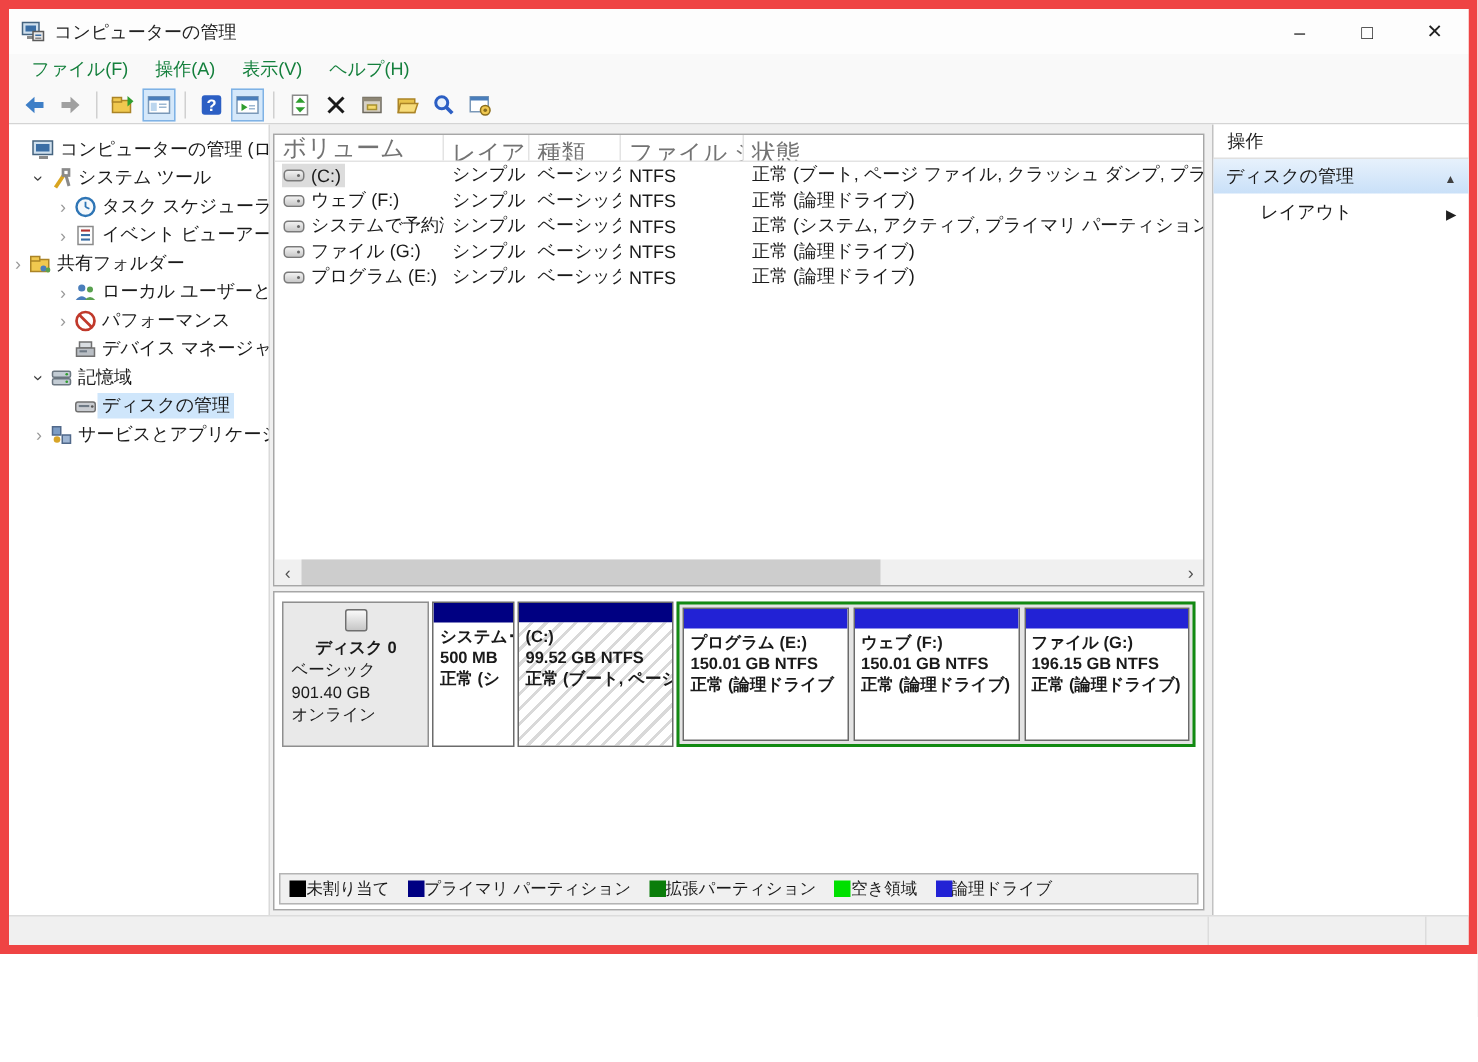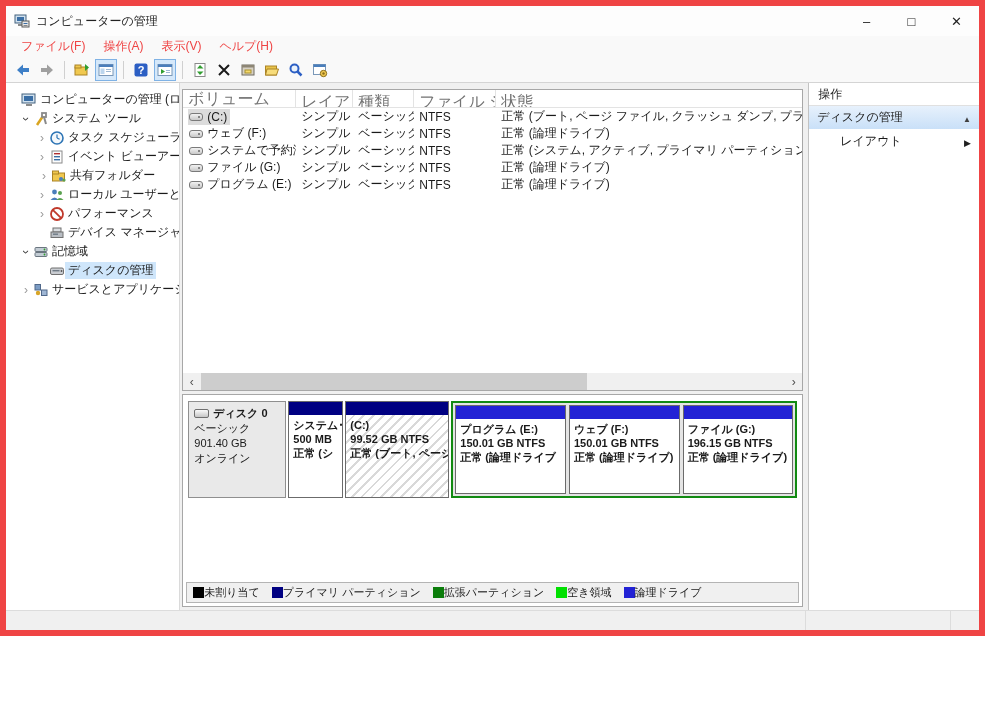--- a/index.html
+++ b/index.html
@@ -8,21 +8,21 @@
   .window { width:985px; height:636px; border:6px solid #ef4444; display:flex; flex-direction:column; background:#f9f9f9; }
 
   
   .titlebar { height:30px; background:#fdfdfd; display:flex; align-items:center; padding-left:8px; flex:0 0 auto; }
   .titlebar .apptitle { margin-left:6px; font-size:12px; color:#222; }
   .win-controls { margin-left:auto; display:flex; height:100%; }
   .win-btn { width:45px; height:100%; display:flex; align-items:center; justify-content:center; font-size:13px; color:#222; cursor:default; }
 
   
   .menubar { height:21px; background:#f9f9f9; display:flex; align-items:center; padding-left:6px; flex:0 0 auto; }
-  .menu-item { padding:2px 9px; font-size:12px; color:#ef4444; }
+  .menu-item { padding:2px 9px; font-size:12px; color:#15803d; }
 
   
   .toolbar { height:26px; background:#f9f9f9; border-bottom:1px solid #d4d4d4; display:flex; align-items:center; padding-left:6px; gap:2px; flex:0 0 auto; }
   .tb-btn { width:22px; height:22px; display:flex; align-items:center; justify-content:center; border:1px solid transparent; }
   .tb-btn.active { background:#d5e8fa; border-color:#7fb2e5; }
   .tb-sep { width:1px; height:18px; background:#d0d0d0; margin:0 4px; }
 
   
   .main { flex:1 1 auto; display:flex; min-height:0; background:#f0f0f0; }
   .tree-pane { width:194px; background:#fff; border-right:1px solid #dadada; padding-top:7px; overflow:hidden; }
@@ -52,21 +52,21 @@
 
   .hscroll { position:absolute; left:0; right:0; bottom:0; height:17px; background:#f0f0f0; display:flex; align-items:center; }
   .hs-arrow { width:17px; height:17px; display:flex; align-items:center; justify-content:center; color:#505050; font-size:12px; }
   .hs-track { flex:1; height:17px; position:relative; }
   .hs-thumb { position:absolute; left:1px; top:0; height:17px; width:66%; background:#cdcdcd; }
 
   
   .disk-pane { flex:1; margin-top:3px; background:#fff; border:1px solid #a7a7a7; position:relative; padding:6px 5px; overflow:hidden; }
   .disk-row { display:flex; height:97px; }
   .disk-info { width:98px; background:#e9e9e9; border:1px solid #8f8f8f; padding:4px 5px; font-size:11px; line-height:15px; flex:0 0 98px; }
-  .disk-info .dname { display:flex; align-items:center; gap:4px; font-weight:bold; }
+  .disk-info .dname { display:flex; align-items:center; gap:4px; font-weight:bold;flex-direction:column; }
   .hd-glyph { width:15px; height:9px; border:1px solid #6f6f6f; border-radius:2px; background:linear-gradient(#fafafa,#c6c6c6); display:inline-block; flex:0 0 15px; }
   .part { border:1px solid #6b6b6b; background:#fff; margin-left:2px; display:flex; flex-direction:column; overflow:hidden;font-weight:bold; }
   .part-strip { height:13px; flex:0 0 13px; }
   .part-body { flex:1; padding:3px 2px 0 4px; font-size:11px; line-height:14px; white-space:nowrap; overflow:hidden; }
   .part-body.hatched { background:repeating-linear-gradient(135deg,#ffffff 0 5px,#d9d9d9 5px 7px); }
   .ext-wrap { margin-left:2px; flex:1; border:2px solid #128a12; background:#e4e4e4; display:flex; padding:2px; }
   .ext-wrap .part { flex:1; margin-left:0; }
   .ext-wrap .part + .part { margin-left:3px; }
 
   .legend { position:absolute; left:3px; right:3px; bottom:3px; height:21px; background:#f0f0f0; border:1px solid #b4b4b4; display:flex; align-items:center; padding-left:6px; gap:6px; font-size:11px; }
@@ -247,21 +247,21 @@
         <span class="ticon">
             <svg width="16" height="16" viewBox="0 0 16 16">
               <rect x="3" y="2" width="10" height="12" fill="#fdfdfd" stroke="#8a8a8a"></rect>
               <rect x="5" y="4" width="6" height="1.4" fill="#b03030"></rect>
               <rect x="5" y="7" width="6" height="1.4" fill="#3a6ea5"></rect>
               <rect x="5" y="10" width="6" height="1.4" fill="#3a6ea5"></rect>
             </svg>
           </span>
         <span class="lbl">イベント ビューアー</span>
       </div>
-      <div class="tree-row" style="margin-left:32px;">
+      <div class="tree-row" style="">
         <span class="chev col"></span>
         <span class="ticon">
             <svg width="16" height="16" viewBox="0 0 16 16">
               <rect x="1.5" y="5" width="12" height="8" fill="#f0c84f" stroke="#ab8426"></rect>
               <rect x="1.5" y="3" width="6" height="3" fill="#f0c84f" stroke="#ab8426"></rect>
               <circle cx="10" cy="11" r="2" fill="#4a7ebb"></circle>
               <circle cx="13" cy="12" r="1.6" fill="#59a14f"></circle>
             </svg>
           </span>
         <span class="lbl">共有フォルダー</span>

